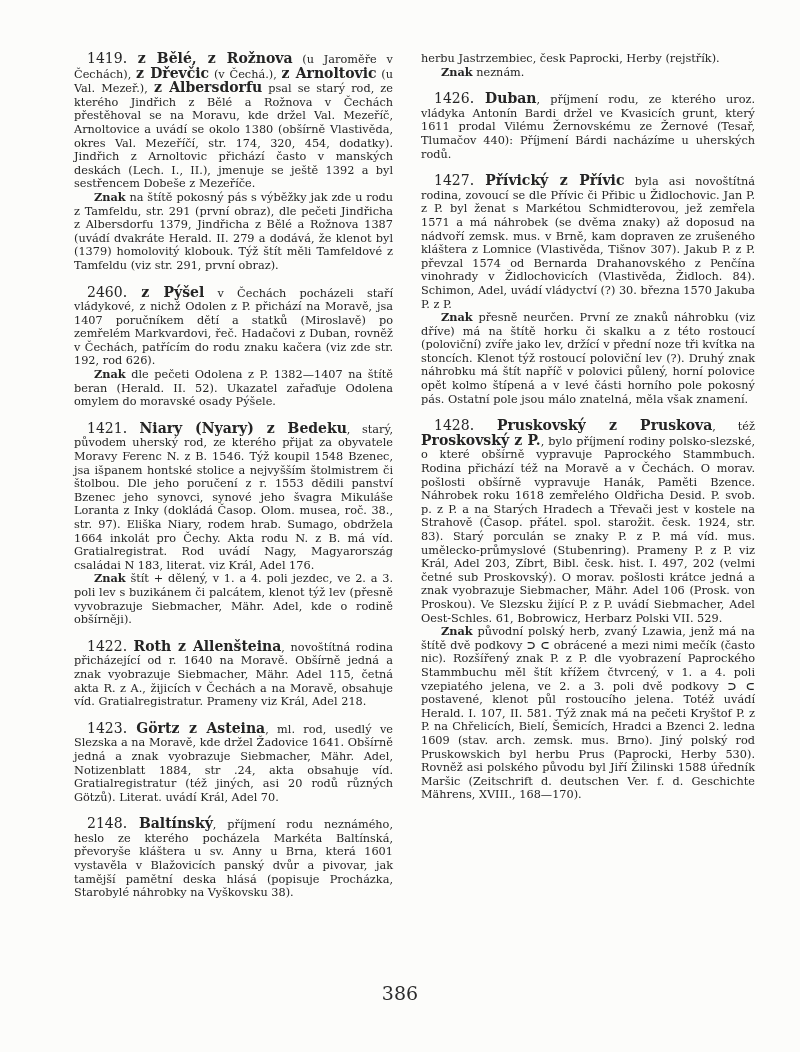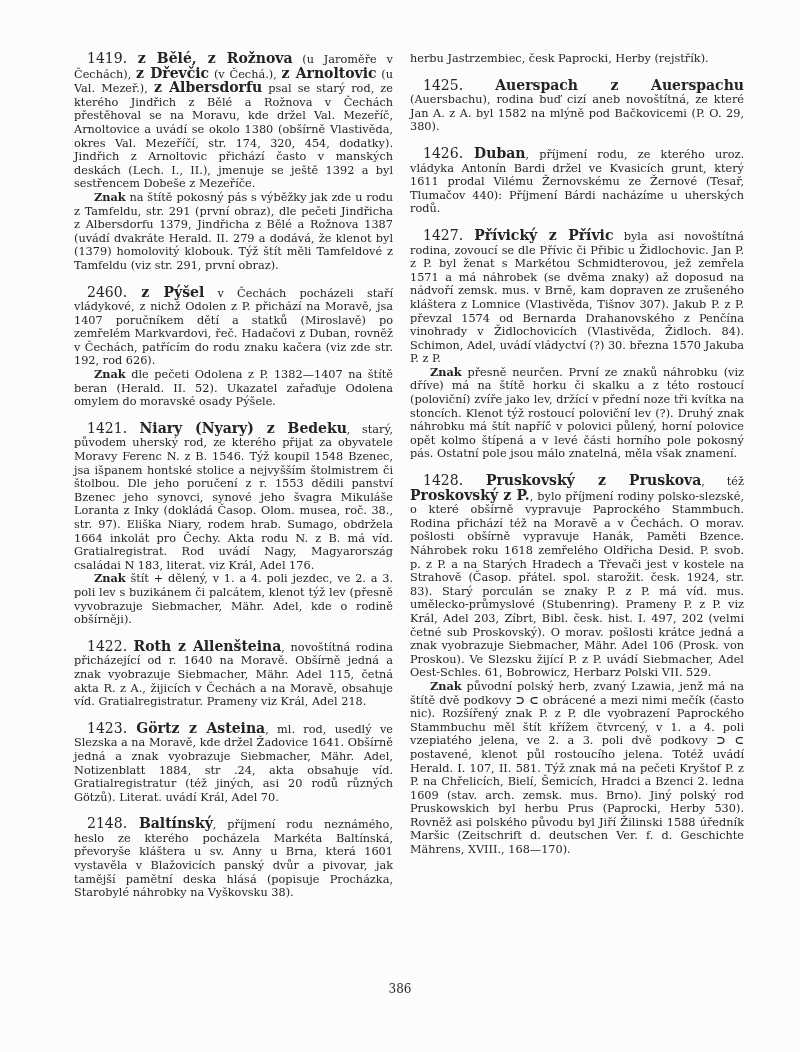--- a/index.html
+++ b/index.html
@@ -13,21 +13,21 @@
     height: 1052px;
     background: #fcfcfa;
     font-family: "DejaVu Serif", "Liberation Serif", serif;
     color: #242424;
     overflow: hidden;
     box-sizing: border-box;
   }
   .columns {
     display: flex;
     padding: 52px 28px 0 74px;
-    gap: 17px;
+    gap: 28px;
     box-sizing: border-box;
   }
   .col {
     text-align: justify;
     font-size: 11.3px;
     line-height: 13.6px;
   }
   .col-left  { width: 319px; }
   .col-right { width: 334px; }
   .para {
@@ -39,21 +39,21 @@
   .para.indent  { text-indent: 20px; }
   .para.cont    { text-indent: 0; margin-top: 0; }
   .para span.b  { font-weight: bold; }
   .para span.h  { font-size: 14px; line-height: 13.6px; }
   .page-number {
     position: absolute;
     left: 0;
     width: 800px;
     top: 982px;
     text-align: center;
-    font-size: 12px;
+    font-size: 19px;
     color: #2a2a2a;
   }
 </style>
 </head>
 <body>
 
 <div class="page">
   <div class="columns">
     <div class="col col-left">
         <p class="para entry first"><span class="h">1419. </span><span class="b h">z Bělé, z Rožnova</span><span> (u Jaroměře v Čechách), </span><span class="b h">z Dřevčic</span><span> (v Čechá.), </span><span class="b h">z Arnoltovic</span><span> (u Val. Mezeř.), </span><span class="b h">z Albersdorfu</span><span> psal se starý rod, ze kterého Jindřich z Bělé a Rožnova v Čechách přestěhoval se na Moravu, kde držel Val. Mezeříč, Arnoltovice a uvádí se okolo 1380 (obšírně Vlastivěda, okres Val. Mezeříčí, str. 174, 320, 454, dodatky). Jindřich z Arnoltovic přichází často v manských deskách (Lech. I., II.), jmenuje se ještě 1392 a byl sestřencem Dobeše z Mezeříče.</span></p>
@@ -61,21 +61,21 @@
         <p class="para entry"><span class="h">2460. </span><span class="b h">z Pýšel</span><span> v Čechách pocházeli staří vládykové, z nichž Odolen z P. přichází na Moravě, jsa 1407 poručníkem dětí a statků (Miroslavě) po zemřelém Markvardovi, řeč. Hadačovi z Duban, rovněž v Čechách, patřícím do rodu znaku kačera (viz zde str. 192, rod 626).</span></p>
         <p class="para indent"><span class="b">Znak</span><span> dle pečeti Odolena z P. 1382—1407 na štítě beran (Herald. II. 52). Ukazatel zařaďuje Odolena omylem do moravské osady Pýšele.</span></p>
         <p class="para entry"><span class="h">1421. </span><span class="b h">Niary (Nyary) z Bedeku</span><span>, starý, původem uherský rod, ze kterého přijat za obyvatele Moravy Ferenc N. z B. 1546. Týž koupil 1548 Bzenec, jsa išpanem hontské stolice a nejvyšším štolmistrem či štolbou. Dle jeho poručení z r. 1553 dědili panství Bzenec jeho synovci, synové jeho švagra Mikuláše Loranta z Inky (dokládá Časop. Olom. musea, roč. 38., str. 97). Eliška Niary, rodem hrab. Sumago, obdržela 1664 inkolát pro Čechy. Akta rodu N. z B. má víd. Gratialregistrat. Rod uvádí Nagy, Magyarország családai N 183, literat. viz Král, Adel 176.</span></p>
         <p class="para indent"><span class="b">Znak</span><span> štít + dělený, v 1. a 4. poli jezdec, ve 2. a 3. poli lev s buzikánem či palcátem, klenot týž lev (přesně vyvobrazuje Siebmacher, Mähr. Adel, kde o rodině obšírněji).</span></p>
         <p class="para entry"><span class="h">1422. </span><span class="b h">Roth z Allenšteina</span><span>, novoštítná rodina přicházející od r. 1640 na Moravě. Obšírně jedná a znak vyobrazuje Siebmacher, Mähr. Adel 115, četná akta R. z A., žijicích v Čechách a na Moravě, obsahuje víd. Gratialregistratur. Prameny viz Král, Adel 218.</span></p>
         <p class="para entry"><span class="h">1423. </span><span class="b h">Görtz z Asteina</span><span>, ml. rod, usedlý ve Slezska a na Moravě, kde držel Žadovice 1641.  Obšírně jedná a znak vyobrazuje Siebmacher, Mähr. Adel, Notizenblatt 1884, str .24, akta obsahuje víd. Gratialregistratur (též jiných, asi 20 rodů různých Götzů). Literat. uvádí Král, Adel 70.</span></p>
         <p class="para entry"><span class="h">2148. </span><span class="b h">Baltínský</span><span>, příjmení rodu neznámého, heslo ze kterého pocházela Markéta Baltínská, převoryše kláštera u sv. Anny u Brna, která 1601 vystavěla v Blažovicích panský dvůr a pivovar, jak tamější pamětní deska hlásá (popisuje Procházka, Starobylé náhrobky na Vyškovsku 38).</span></p>
       </div>
     <div class="col col-right">
         <p class="para cont first"><span>herbu Jastrzembiec, česk Paprocki, Herby (rejstřík).</span></p>
-        <p class="para entry"><span class="h">1425. </span><span class="b h">Auerspach z Auerspachu</span><span> (Auersbachu), rodina buď cizí aneb novoštítná, ze které Jan A. z A. byl 1582 na mlýně pod Bačkovicemi (P. O. 29, 380).</span></p>
+        <p class="para indent"><span class="b">Znak</span><span> neznám.</span></p>
         <p class="para entry"><span class="h">1426. </span><span class="b h">Duban</span><span>, příjmení rodu, ze kterého uroz. vládyka Antonín Bardi držel ve Kvasicích grunt, který 1611 prodal Vilému Žernovskému ze Žernové (Tesař, Tlumačov 440): Příjmení Bárdi nacházíme u uherských rodů.</span></p>
         <p class="para entry"><span class="h">1427. </span><span class="b h">Přívický z Přívic</span><span> byla asi novoštítná rodina, zovoucí se dle Přívic či Přibic u Židlochovic. Jan P. z P. byl ženat s Markétou Schmidterovou, jež zemřela 1571 a má náhrobek (se dvěma znaky) až doposud na nádvoří zemsk. mus. v Brně, kam dopraven ze zrušeného kláštera z Lomnice (Vlastivěda, Tišnov 307).  Jakub P. z P. převzal 1574 od Bernarda Drahanovského z Penčína vinohrady v Židlochovicích (Vlastivěda, Židloch. 84). Schimon, Adel, uvádí vládyctví (?) 30. března 1570 Jakuba P. z P.</span></p>
         <p class="para indent"><span class="b">Znak</span><span> přesně neurčen. První ze znaků náhrobku (viz dříve) má na štítě horku či skalku a z této rostoucí (poloviční) zvíře jako lev, držící v přední noze tři kvítka na stoncích. Klenot týž rostoucí poloviční lev (?). Druhý znak náhrobku má štít napříč v polovici půlený, horní polovice opět kolmo štípená a v levé části horního pole pokosný pás. Ostatní pole jsou málo znatelná, měla však znamení.</span></p>
         <p class="para entry"><span class="h">1428. </span><span class="b h">Pruskovský z Pruskova</span><span>, též </span><span class="b h">Proskovský z P.</span><span>, bylo příjmení rodiny polsko-slezské, o které obšírně vypravuje Paprockého Stammbuch. Rodina přichází též na Moravě a v Čechách. O morav. pošlosti obšírně vypravuje Hanák, Paměti Bzence. Náhrobek roku 1618 zemřelého Oldřicha Desid. P. svob. p. z P. a na Starých Hradech a Třevači jest v kostele na Strahově (Časop. přátel. spol. starožit. česk. 1924, str. 83). Starý porculán se znaky P. z P. má víd. mus. umělecko-průmyslové (Stubenring). Prameny P. z P. viz Král, Adel 203, Zíbrt, Bibl. česk. hist. I. 497, 202 (velmi četné sub Proskovský). O morav. pošlosti krátce jedná a znak vyobrazuje Siebmacher, Mähr. Adel 106 (Prosk. von Proskou). Ve Slezsku žijící P. z P. uvádí Siebmacher, Adel Oest-Schles. 61, Bobrowicz, Herbarz Polski VII. 529.</span></p>
         <p class="para indent"><span class="b">Znak</span><span> původní polský herb, zvaný Lzawia, jenž má na štítě dvě podkovy </span><span class="b">⊃ ⊂</span><span> obrácené a mezi nimi mečík (často nic). Rozšířený znak P. z P. dle vyobrazení Paprockého Stammbuchu měl štít křížem čtvrcený, v 1. a 4. poli vzepiatého jelena, ve 2. a 3. poli dvě podkovy </span><span class="b">⊃ ⊂</span><span> postavené, klenot půl rostoucího jelena. Totéž uvádí Herald. I. 107, II. 581. Týž znak má na pečeti Kryštof P. z P. na Chřelicích, Bielí, Šemicích, Hradci a Bzenci 2. ledna 1609 (stav. arch. zemsk. mus. Brno). Jiný polský rod Pruskowskich byl herbu Prus (Paprocki, Herby 530). Rovněž asi polského původu byl Jiří Žilinski 1588 úředník Maršic (Zeitschrift d. deutschen Ver. f. d. Geschichte Mährens, XVIII., 168—170).</span></p>
       </div>
   </div>
   <div class="page-number">386</div>
 </div>
 

